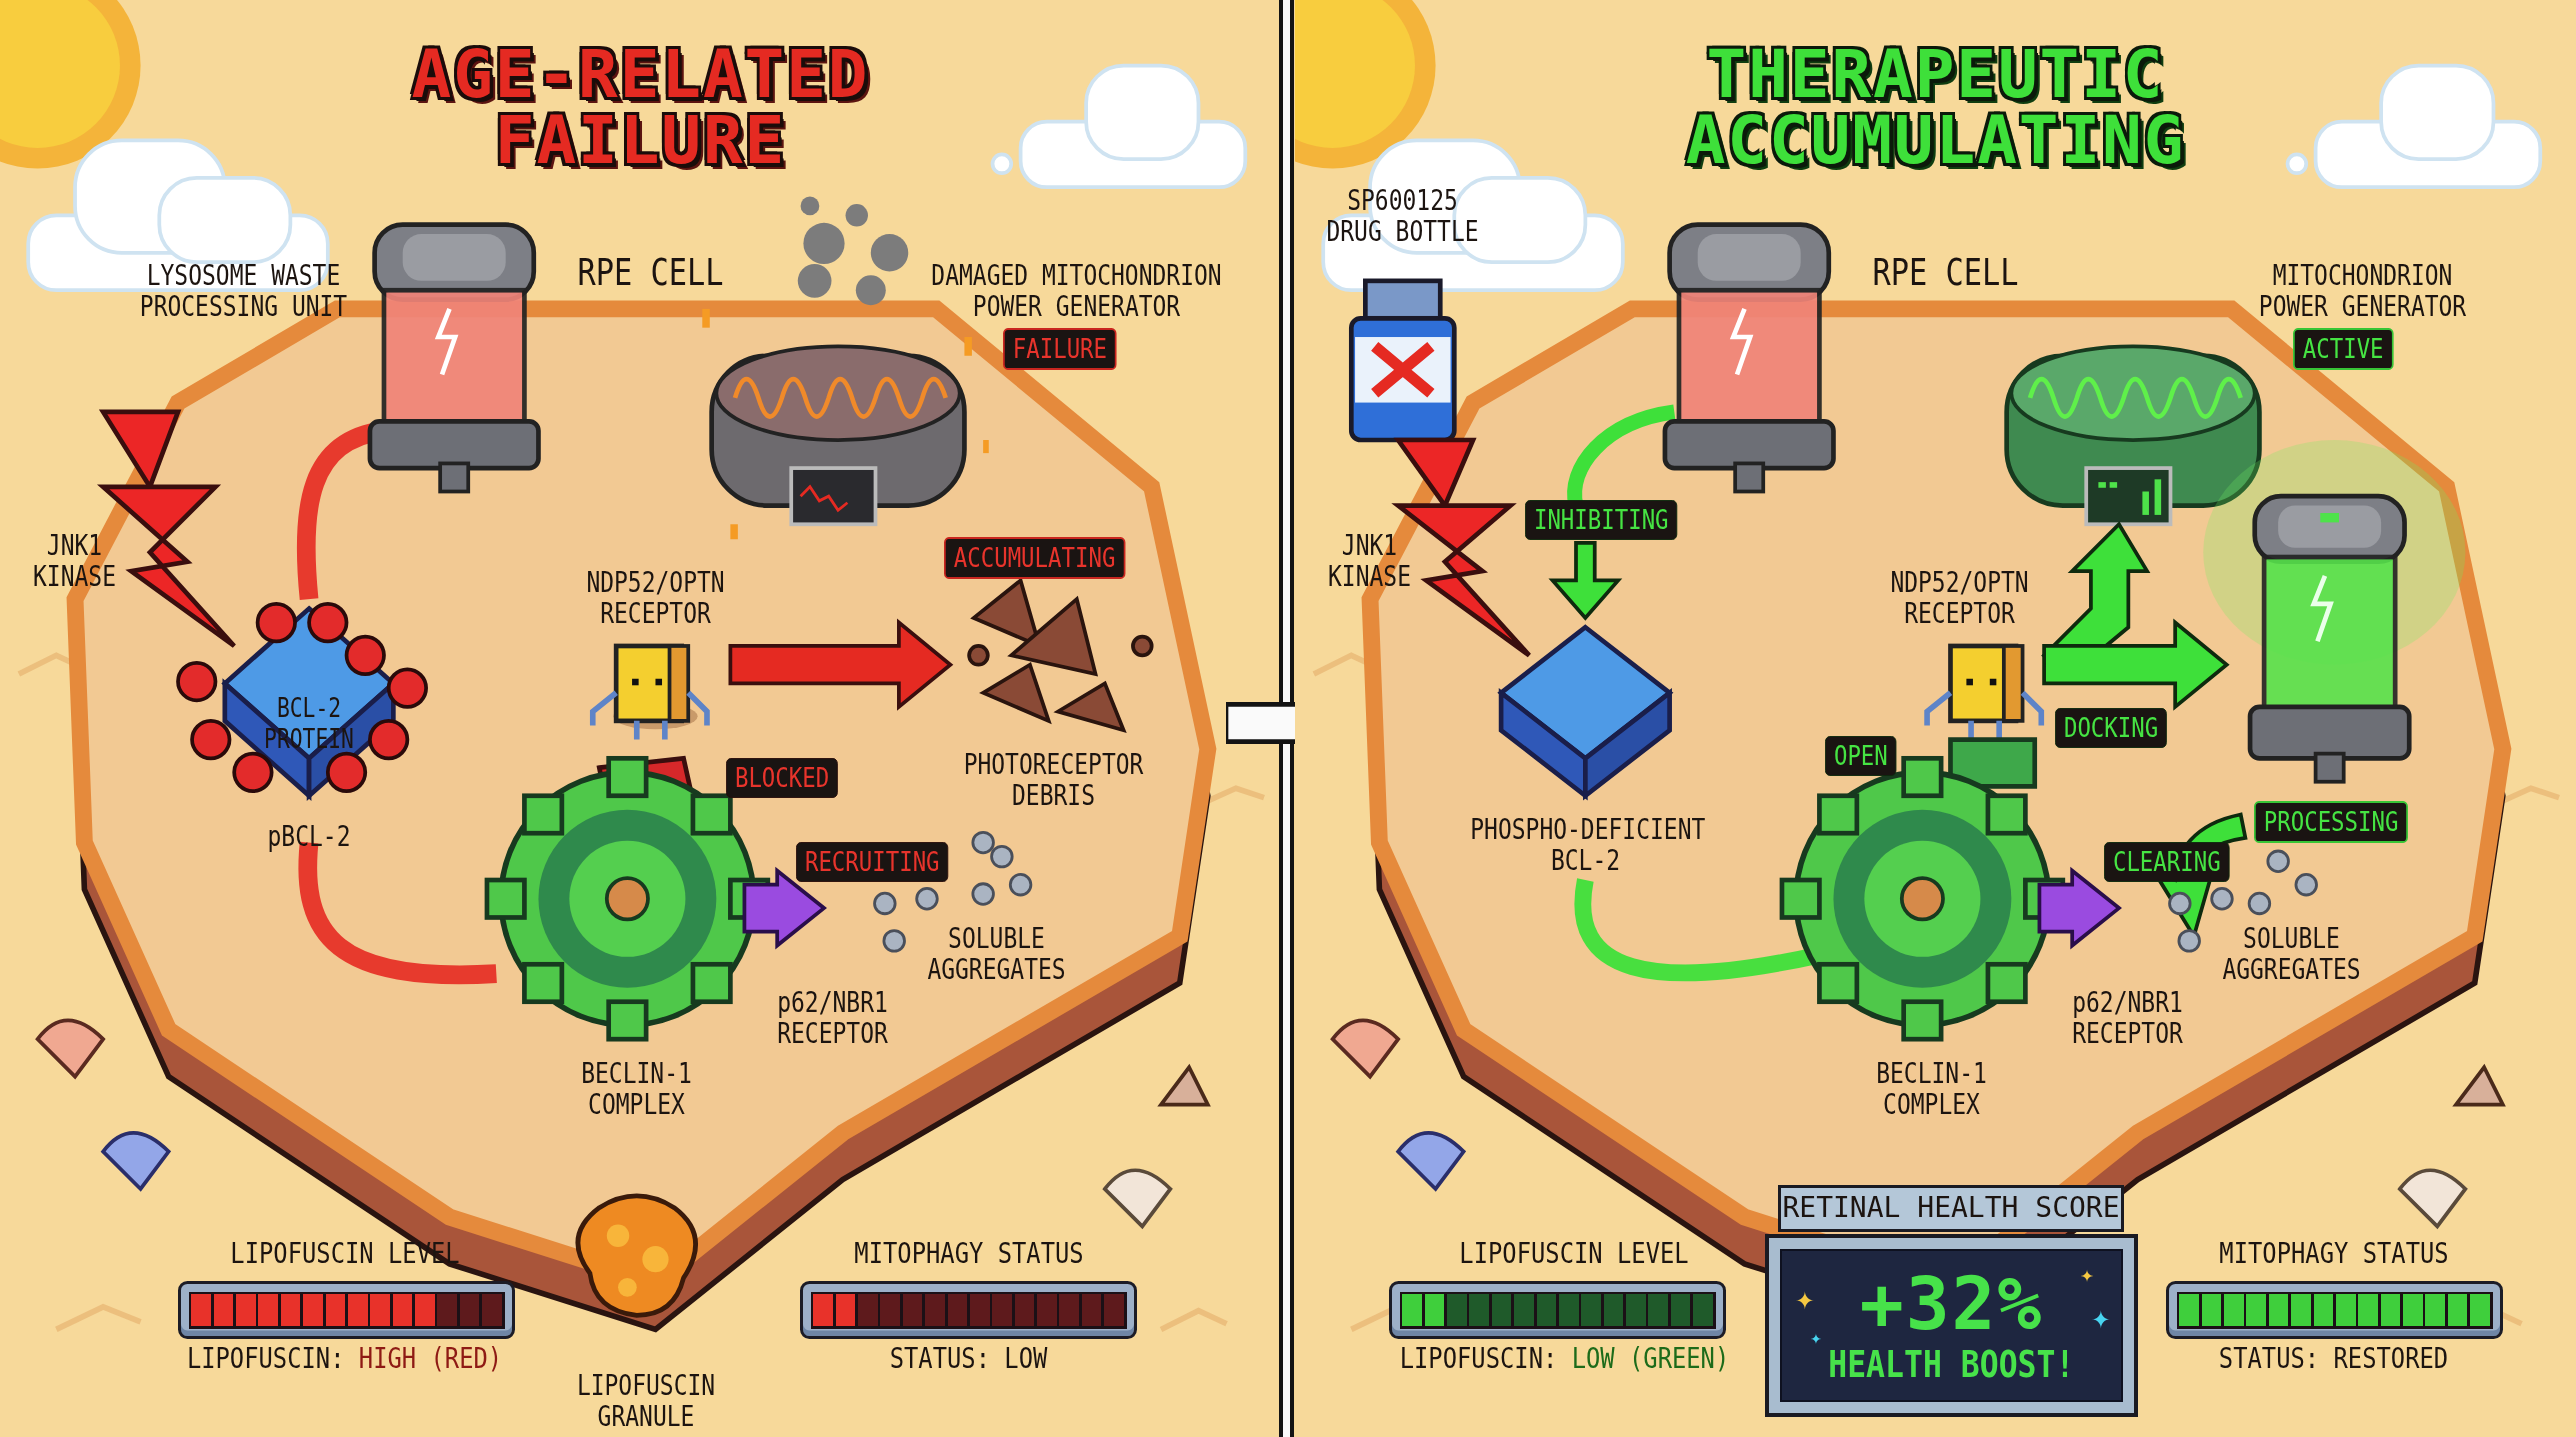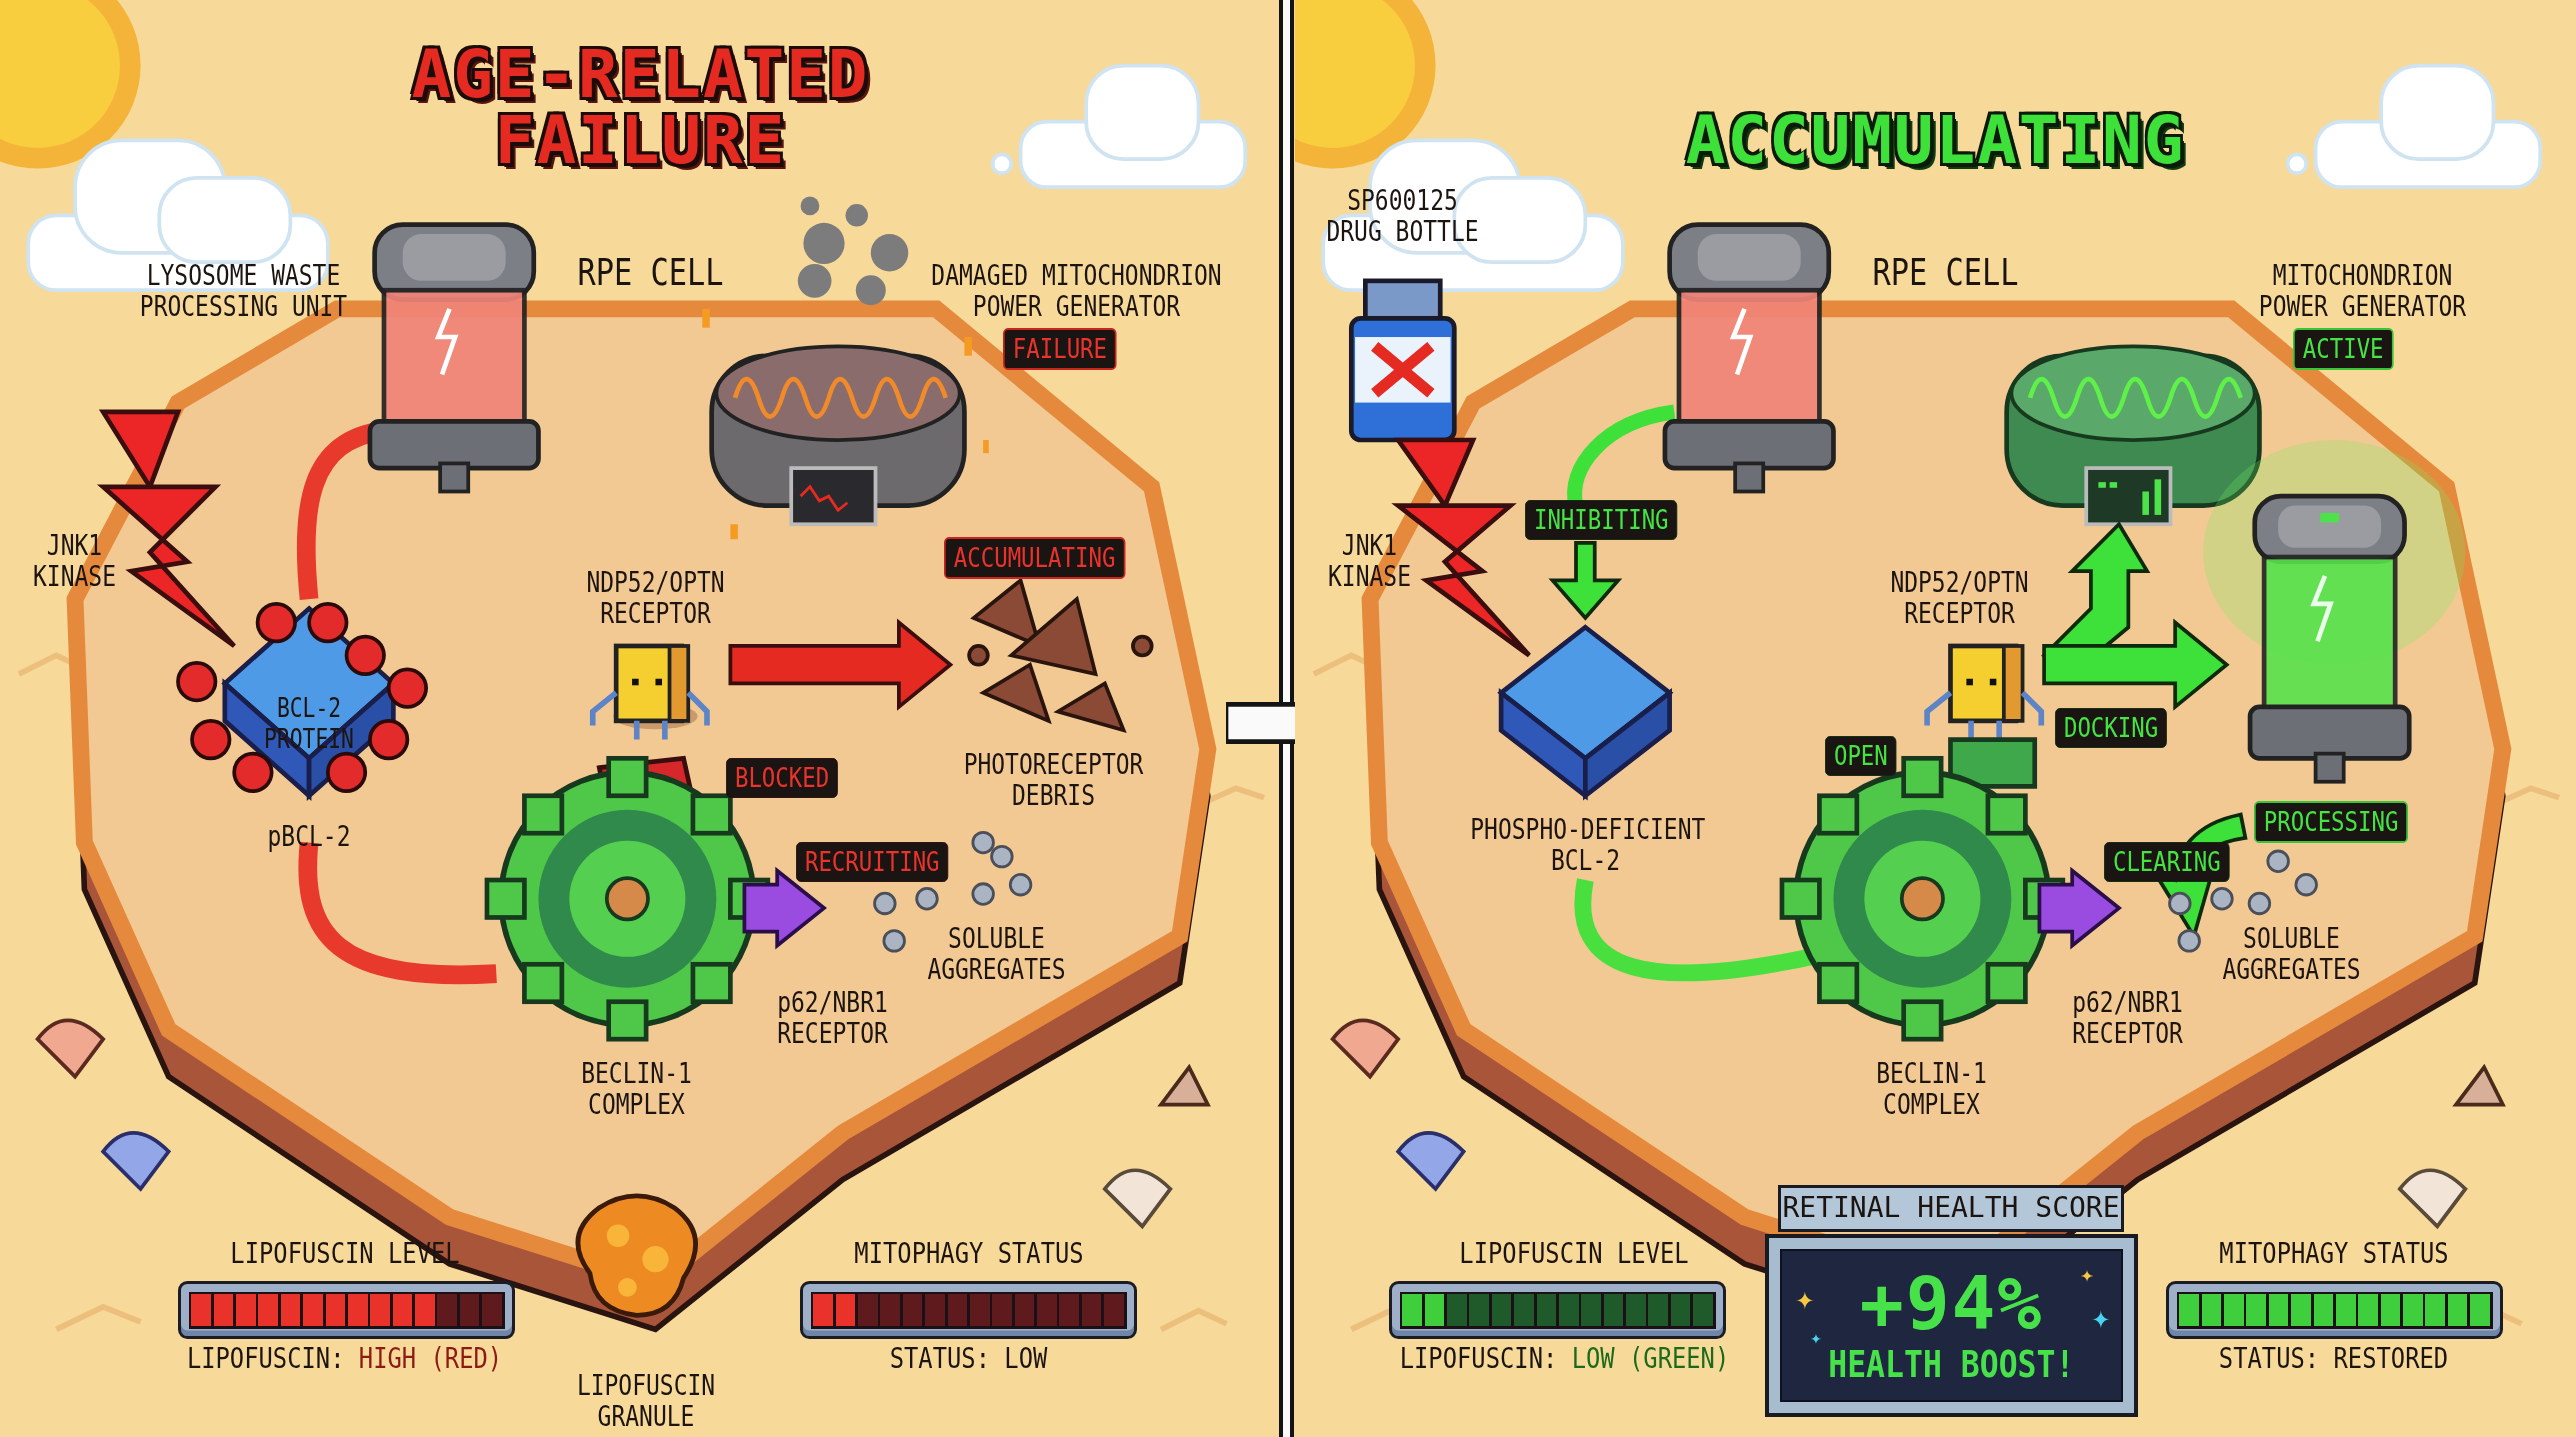--- a/index.html
+++ b/index.html
@@ -400,20 +400,21 @@
         <path d="M110 1230 q30 -40 70 0 l-30 40 Z" fill="#93a6e8" stroke="#2a2e6a" stroke-width="4"></path>
       </g>
     <g>
         <path d="M1180 1270 q30 -40 70 0 l-30 40 Z" fill="#f2e5d8" stroke="#5a4a3a" stroke-width="4"></path>
       </g>
     <g>
         <path d="M1240 1180 l30 -40 l20 40 Z" fill="#d8b09a" stroke="#4a2a1a" stroke-width="4"></path>
       </g>
   </svg>
 
+  <div class="title green" style="top:41px;">THERAPEUTIC</div>
   <div class="title green" style="top:107px;">ACCUMULATING</div>
 
   <div class="lbl" style="left:0px;top:185px;width:215px;">SP600125
 DRUG BOTTLE</div>
   <div class="lbl lg" style="left:543px;top:253px;width:215px;">RPE CELL</div>
   <div class="lbl" style="left:899px;top:260px;width:337px;">MITOCHONDRION
 POWER GENERATOR</div>
   <div class="tag green" style="left:998px;top:328px;">ACTIVE</div>
 
   <div class="lbl" style="left:9.4px;top:530px;width:131px;">JNK1
@@ -457,21 +458,21 @@
     </div>
   <div class="gauge-caption" style="left:73px;top:1342px;"><span>LIPOFUSCIN: </span><span style="color: rgb(29, 107, 26);">LOW (GREEN)</span></div>
 
   <div class="score-header">RETINAL HEALTH SCORE</div>
   <div class="score-box">
     <div class="score-inner">
       <span class="sparkle" style="left:13px;top:28px;color:#f5c842;">✦</span>
       <span class="sparkle" style="left:298px;top:9.4px;color:#f5c842;font-size:22.5px;">✦</span>
       <span class="sparkle" style="left:309px;top:47px;color:#48d4f0;">✦</span>
       <span class="sparkle" style="left:28px;top:75px;color:#48d4f0;font-size:19px;">✦</span>
-      <div class="score-val">+94%</div>
+      <div class="score-val">+32%</div>
       <div class="score-sub">HEALTH BOOST!</div>
     </div>
   </div>
 
   <div class="gauge-title" style="left:861px;top:1237px;">MITOPHAGY STATUS</div>
   <div class="gauge" style="left:871px;top:1281px;">
       <div class="track">
         <div class="seg" style="background: rgb(63, 207, 60);"></div>
         <div class="seg" style="background: rgb(63, 207, 60);"></div>
         <div class="seg" style="background: rgb(63, 207, 60);"></div>

